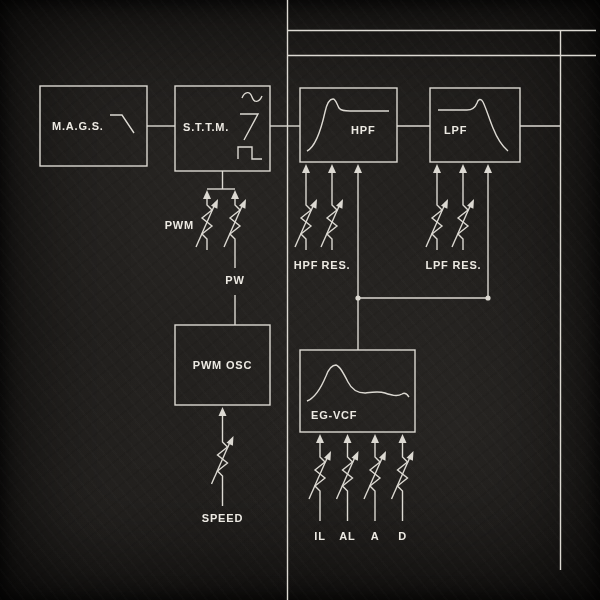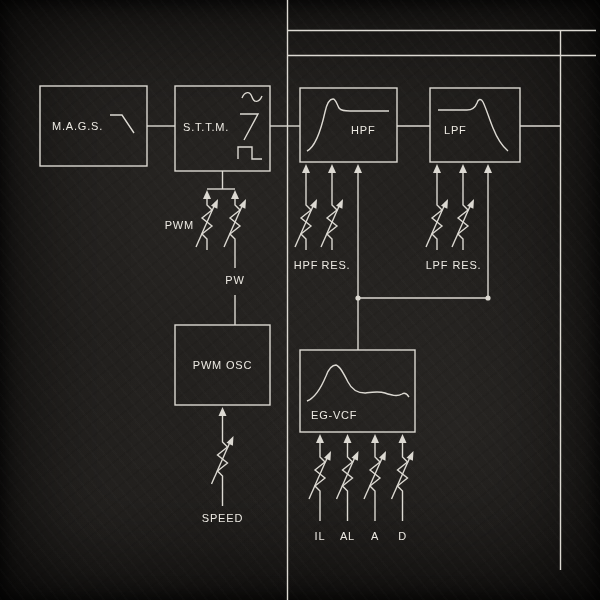--- a/index.html
+++ b/index.html
@@ -4,20 +4,21 @@
 <style>
   html,body{margin:0;padding:0;background:#0e0d0b;}
   .paper{
     position:relative;width:600px;height:600px;overflow:hidden;
     background:
       radial-gradient(130% 100% at 38% 35%, rgba(246,242,232,0.055), rgba(246,242,232,0) 72%),
       radial-gradient(70% 55% at 78% 72%, rgba(246,242,232,0.035), rgba(246,242,232,0) 70%),
       radial-gradient(60% 45% at 15% 85%, rgba(246,242,232,0.025), rgba(246,242,232,0) 70%),
       #1b1917;
     box-shadow: inset 0 0 110px rgba(0,0,0,0.9), inset 0 0 20px rgba(0,0,0,0.95);
+    font-weight: bold;
   }
   .paper::before{
     content:"";position:absolute;inset:0;pointer-events:none;
     background-image:
       repeating-linear-gradient(52deg, rgba(255,255,255,0.013) 0 2px, rgba(255,255,255,0) 2px 9px),
       repeating-linear-gradient(-38deg, rgba(0,0,0,0.06) 0 2px, rgba(0,0,0,0) 2px 11px);
   }
   svg{position:absolute;left:0;top:0;}
   .w{stroke:#dcd9d2;stroke-width:1.4;fill:none;}
   .f{fill:#dcd9d2;stroke:none;}

